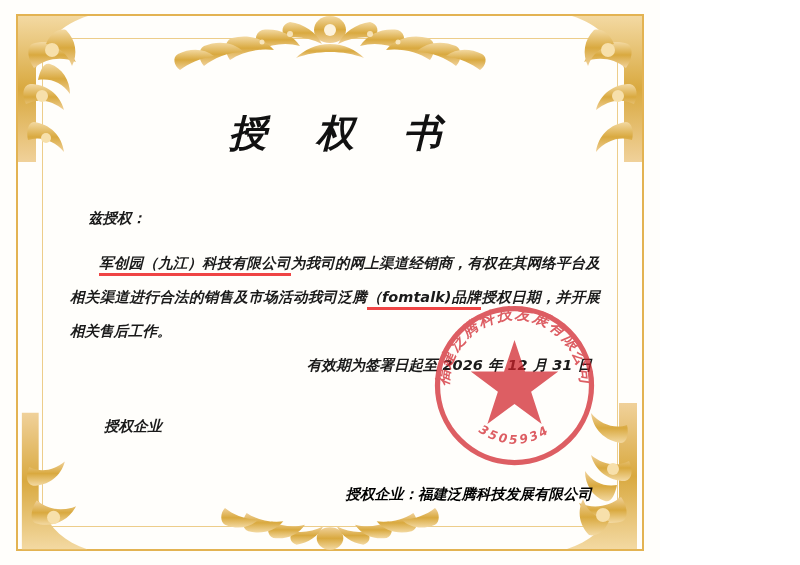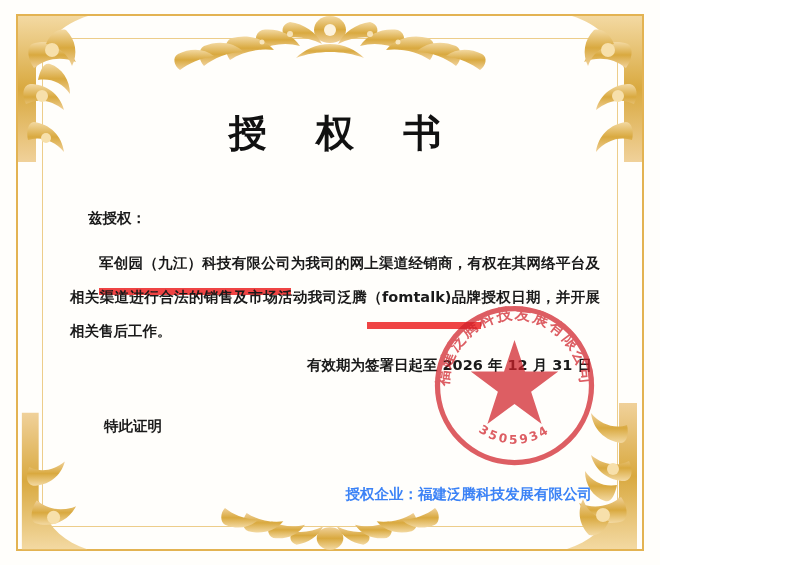--- a/index.html
+++ b/index.html
@@ -13,20 +13,21 @@
     font-family: "DejaVu Sans", "Liberation Sans", sans-serif;
     overflow: hidden;
   }
 
   .certificate {
     position: relative;
     width: 660px;
     height: 565px;
     background: #fffefb;
     overflow: hidden;
+    font-style: italic;
   }
 
   
   .frame-outer {
     position: absolute;
     left: 16px;
     top: 14px;
     right: 16px;
     bottom: 14px;
     border: 2px solid #e3b352;
@@ -94,22 +95,22 @@
   .body-text {
     margin-top: 18px;
     font-size: 14.5px;
     line-height: 34px;
     color: #1a1a1a;
     font-weight: bold;
     text-align: justify;
     text-indent: 29px;
   }
   .underline {
-    border-bottom: 7px solid #ef4444;
-    padding-bottom: 17px;
+    border-bottom: 3px solid #ef4444;
+    padding-bottom: 2px;
   }
 
   .validity {
     margin-top: 8px;
     text-align: right;
     font-size: 14.5px;
     font-weight: bold;
     color: #1a1a1a;
     padding-right: 8px;
   }
@@ -123,21 +124,21 @@
   }
 
   .signature-block {
     margin-top: 42px;
     text-align: right;
     padding-right: 8px;
   }
   .sign-line {
     font-size: 14.5px;
     font-weight: bold;
-    color: #3b82f6;
+    color: #000000;
     line-height: 32px;
   }
 
   
   .seal {
     position: absolute;
     right: 58px;
     bottom: 92px;
     width: 175px;
     height: 175px;
@@ -265,21 +266,21 @@
     <div class="title">授 权 书</div>
 
     <div class="salutation">兹授权：</div>
 
     <div class="body-text">
       <span class="underline">军创园（九江）科技有限公司</span><span>为我司的网上渠道经销商，有权在其网络平台及相关渠道进行合法的销售及市场活动我司泛腾</span><span class="underline">（fomtalk)品牌</span><span>授权日期，并开展相关售后工作。</span>
     </div>
 
     <div class="validity">有效期为签署日起至 2026 年 12 月 31 日</div>
 
-    <div class="hereby">特此证明</div>
+    <div class="hereby">授权企业</div>
 
     <div class="signature-block">
       <div class="sign-line"><span>授权企业：</span><span>福建泛腾科技发展有限公司</span></div>
     </div>
   </div>
 
   <div class="seal">
     <svg viewBox="0 0 200 200" width="175" height="175">
       <defs>
         <path id="sealTopArc" d="M 24 100 A 76 76 0 0 1 176 100"></path>

